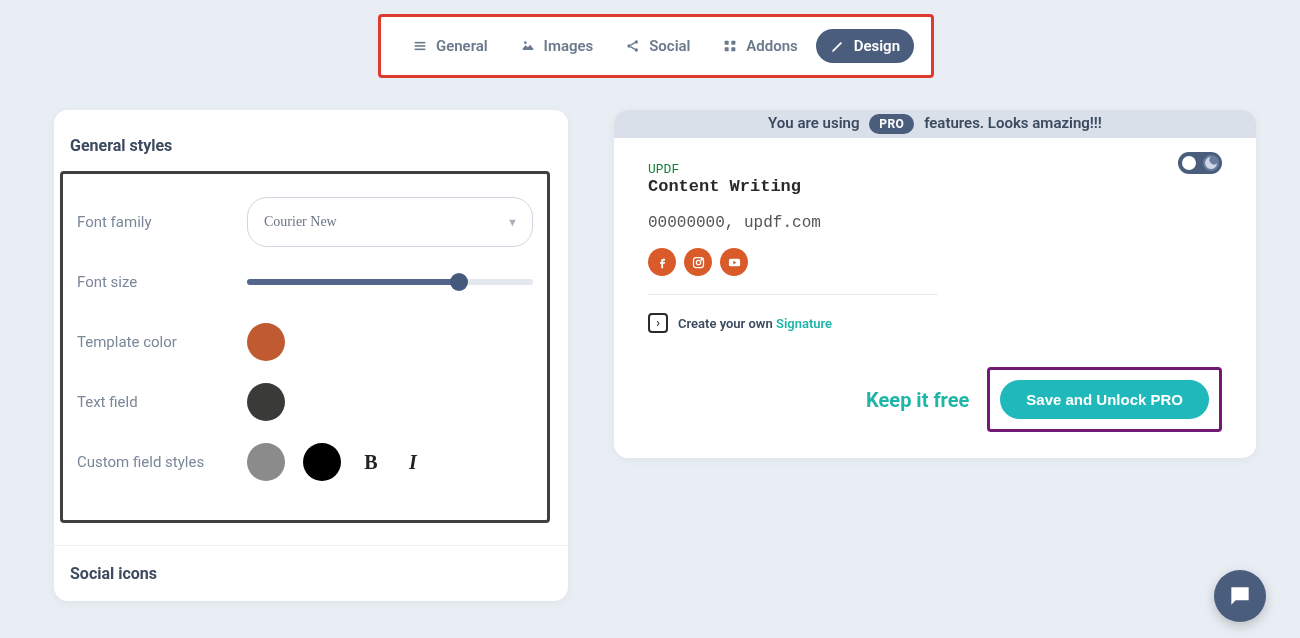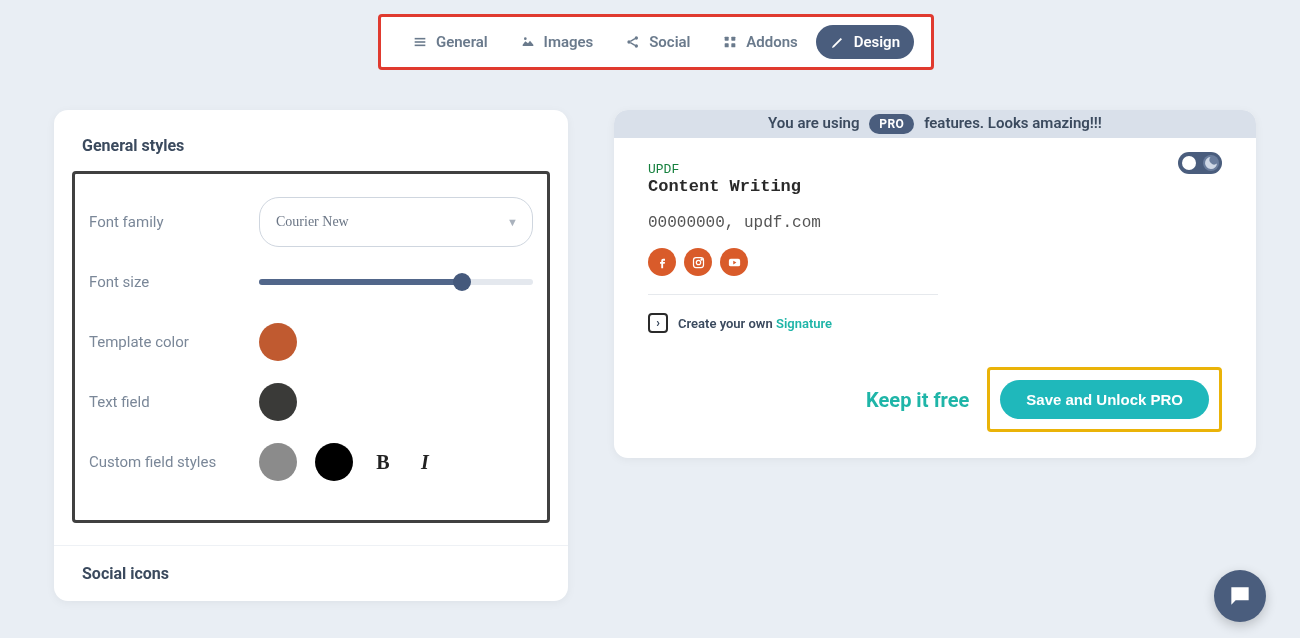--- a/index.html
+++ b/index.html
@@ -10,21 +10,21 @@
     height: 638px;
     overflow: hidden;
     position: relative;
   }
   
   .tabs-wrap {
     position: absolute;
     left: 378px;
     top: 14px;
     width: 556px;
-    height: 56px;
+    height: 64px;
     border: 3px solid #e03a2f;
     border-radius: 4px;
     background: #fff;
     display: flex;
     align-items: center;
     padding: 0 10px;
     gap: 4px;
   }
   .tabs-inner {
     background: #fff;
@@ -56,21 +56,21 @@
   .tab .ic svg { width: 16px; height: 16px; }
 
   
   .panel-left {
     position: absolute;
     left: 54px;
     top: 110px;
     width: 514px;
     background: #fff;
     border-radius: 14px;
-    padding: 26px 28px 18px 28px;
+    padding: 26px 28px 18px 16px;
     box-shadow: 0 2px 10px rgba(0,0,0,0.05);
   }
   .panel-title {
     color: #3b4a5e;
     font-size: 16px;
     font-weight: 700;
     margin-bottom: 16px;
   }
   .redbox1 {
     border: 3px solid #404040;
@@ -270,21 +270,21 @@
     gap: 18px;
     padding: 10px 34px 26px 34px;
   }
   .keep-free {
     color: #1fb5a8;
     font-weight: 700;
     font-size: 20px;
     cursor: pointer;
   }
   .redbox2 {
-    border: 3px solid #eab308;
+    border: 3px solid #701a75;
     border-radius: 4px;
     padding: 10px;
   }
   .save-btn {
     background: #1fb8bb;
     color: #fff;
     border: none;
     border-radius: 22px;
     padding: 11px 26px;
     font-size: 15px;

